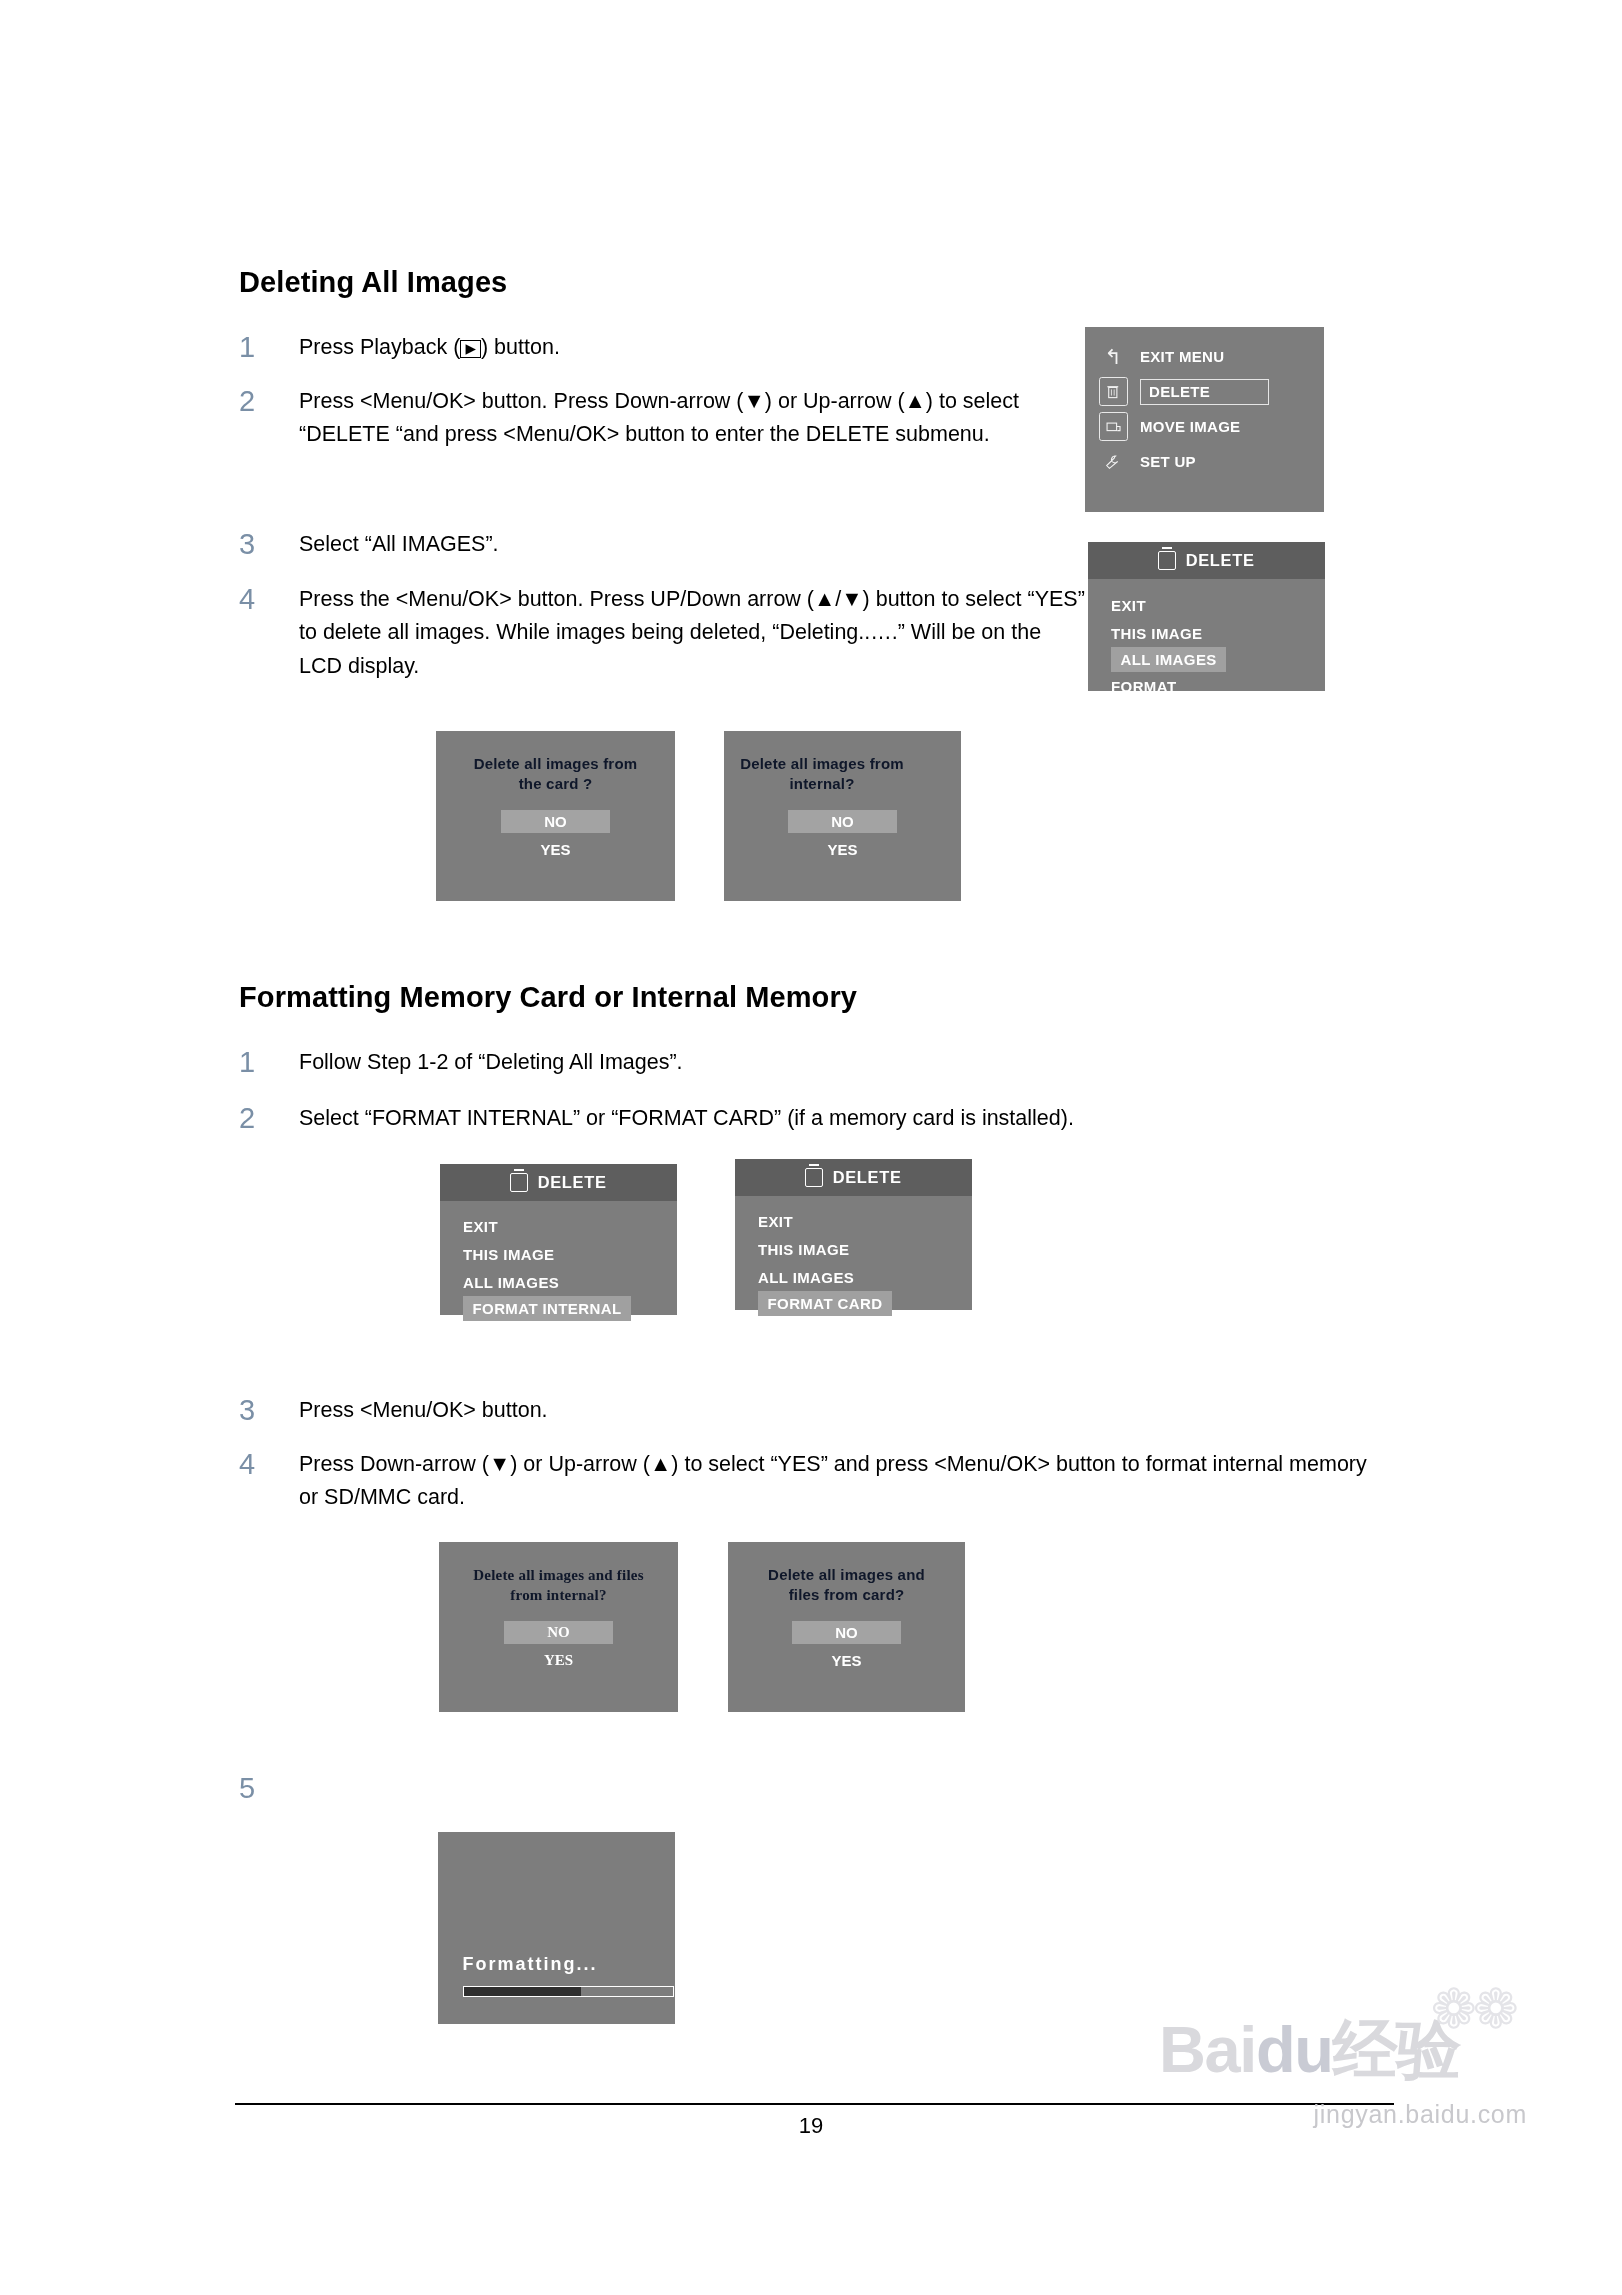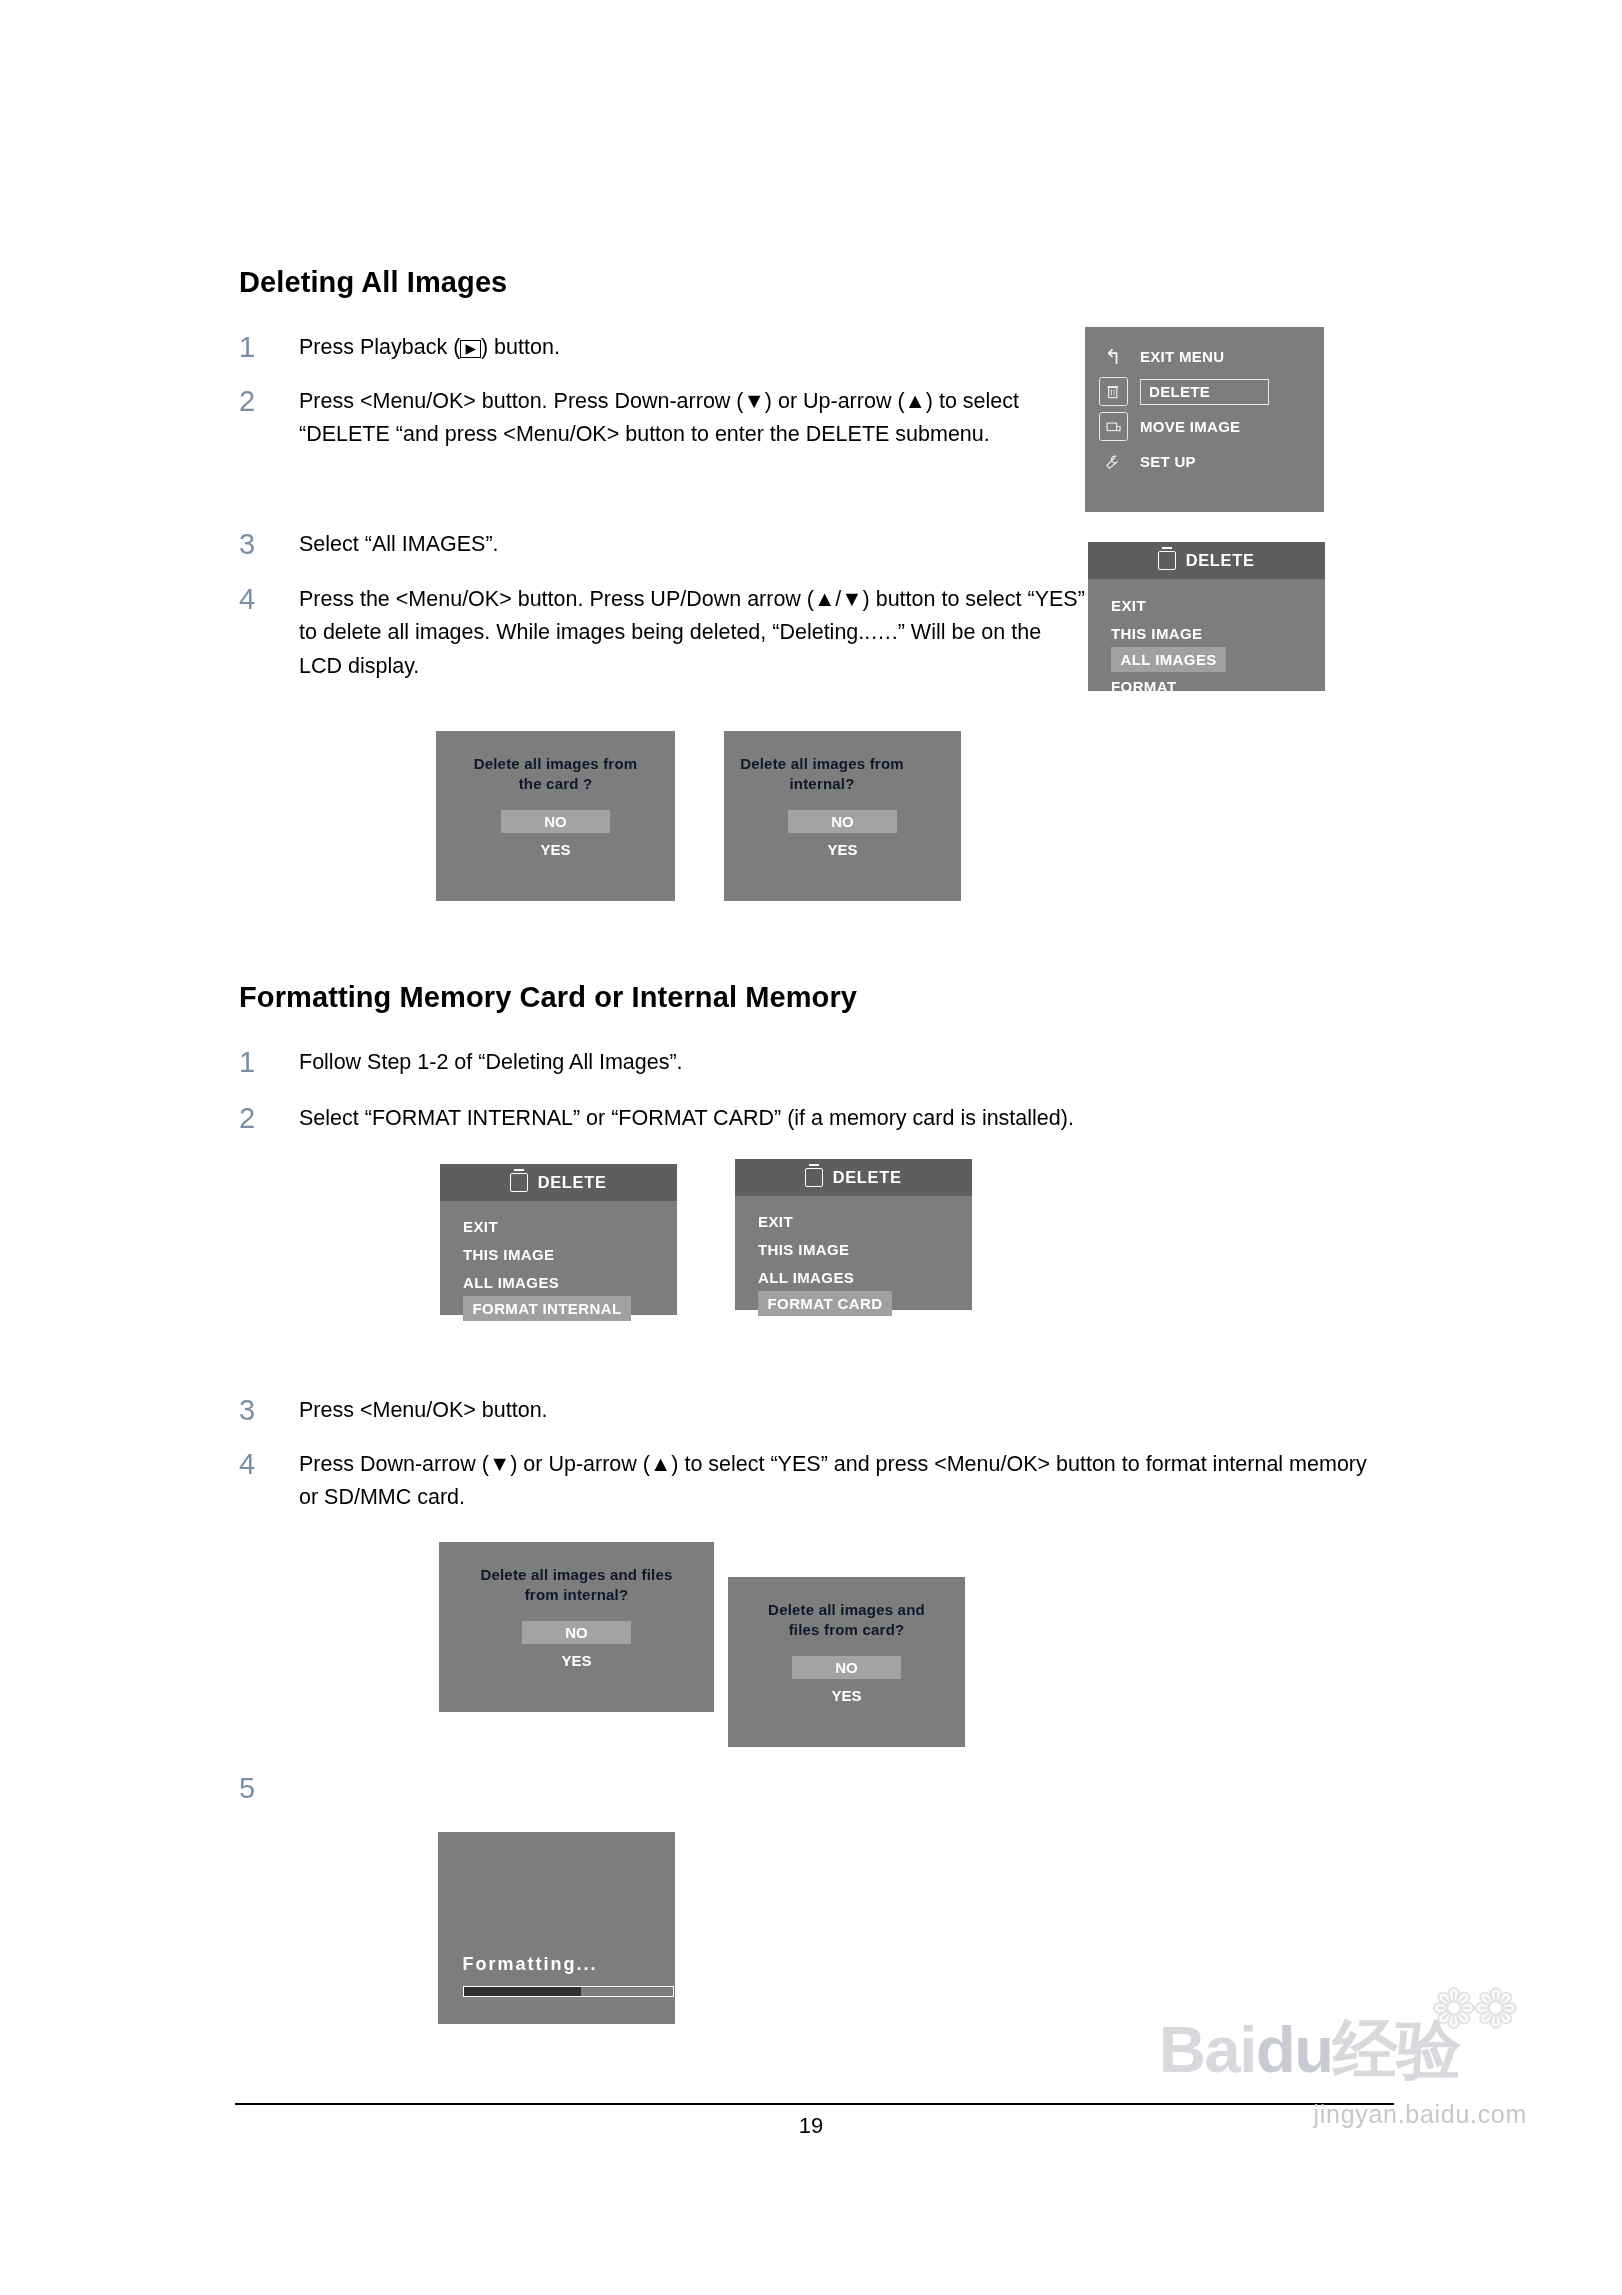--- a/index.html
+++ b/index.html
@@ -376,27 +376,27 @@
   <div class="step" style="position:absolute;left:239px;top:1394px;width:886px;">
     <div class="step-num">3</div>
     <div class="step-body">Press &lt;Menu/OK&gt; button.</div>
   </div>
 
   <div class="step" style="position:absolute;left:239px;top:1448px;width:1131px;">
     <div class="step-num">4</div>
     <div class="step-body" style="width:1070px;">Press Down-arrow (▼) or Up-arrow (▲) to select “YES” and press &lt;Menu/OK&gt; button to format internal memory or SD/MMC card.</div>
   </div>
 
-  <div class="confirm" style="position:absolute;left:439px;top:1542px;width:275px;height:170px;">
+  <div class="confirm" style="position:absolute;left:439px;top:1542px;width:239px;height:170px;font-family:Liberation Serif, serif;">
     <div class="q" style="padding-left:29px;padding-right:29px;">Delete all images and files from internal?</div>
     <div class="no">NO</div>
     <div class="yes">YES</div>
   </div>
 
-  <div class="confirm" style="position:absolute;left:728px;top:1542px;width:237px;height:170px;margin-top:35px;">
+  <div class="confirm" style="position:absolute;left:728px;top:1542px;width:237px;height:170px;">
     <div class="q" style="padding-left:33px;padding-right:33px;">Delete all images and files from card?</div>
     <div class="no">NO</div>
     <div class="yes">YES</div>
   </div>
 
   <div class="step" style="position:absolute;left:239px;top:1772px;width:1022px;">
     <div class="step-num">5</div>
   </div>
 
   <div class="formatting" style="position:absolute;left:438px;top:1832px;width:237px;height:192px;">

